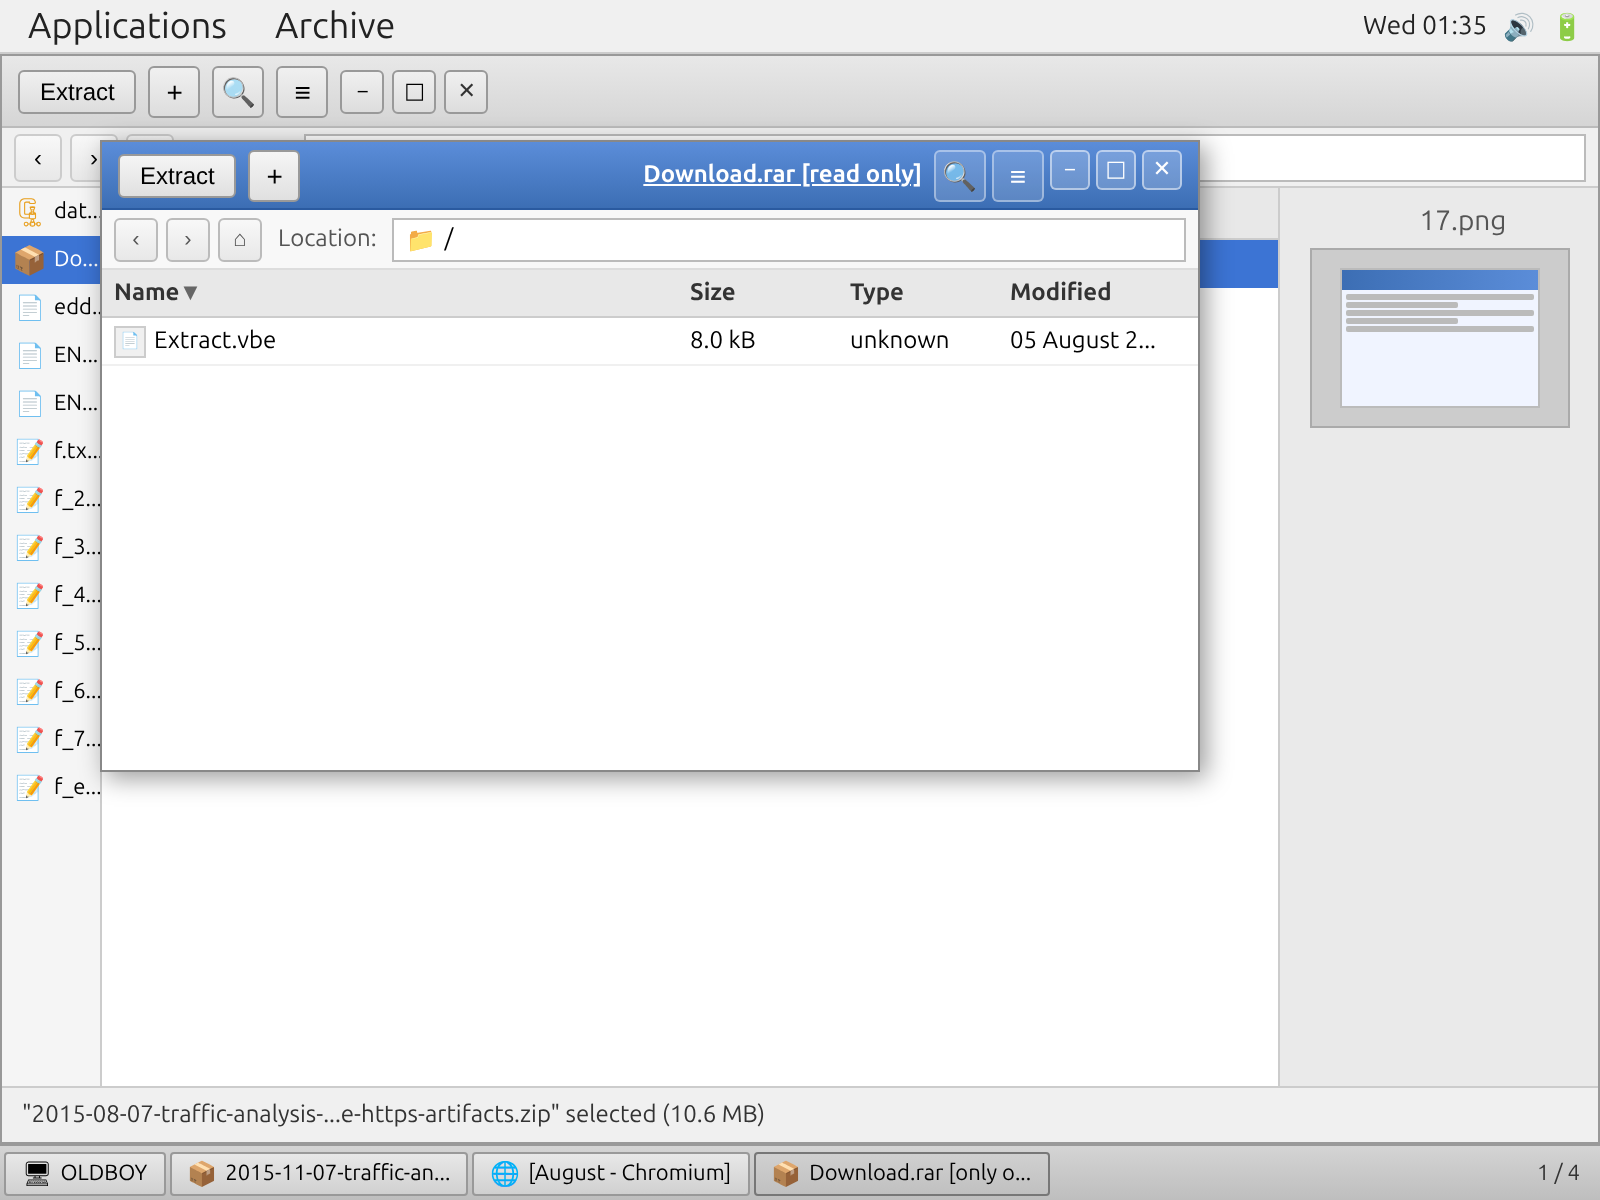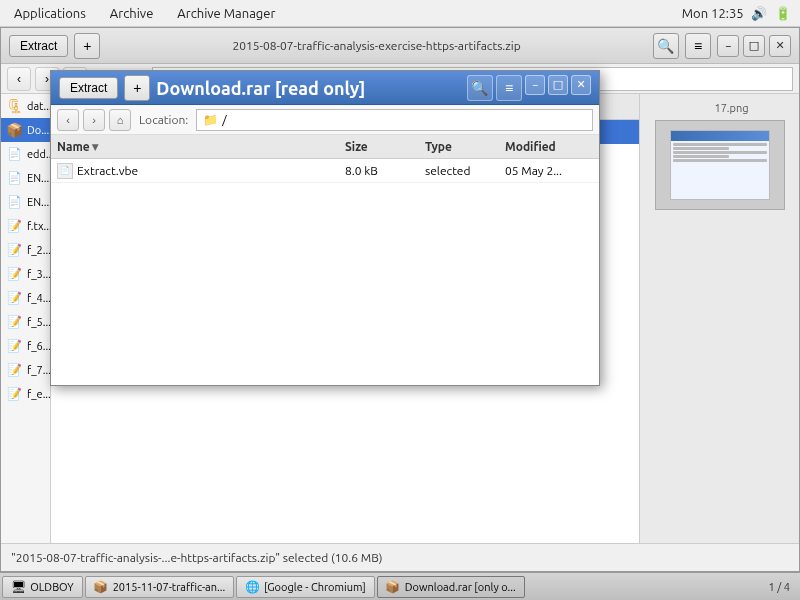--- a/index.html
+++ b/index.html
@@ -24,21 +24,21 @@
       border-bottom: 1px solid #ccc;
       position: fixed;
       top: 0;
       left: 0;
       right: 0;
       z-index: 100;
     }
     .menu-item {
       cursor: pointer;
       padding: 2px 6px;
-      font-size: 13px;
+      font-size: 18px;
       color: #222;
     }
 
     
     .system-tray {
       margin-left: auto;
       display: flex;
       align-items: center;
       gap: 8px;
       font-size: 13px;
@@ -263,24 +263,25 @@
       background: linear-gradient(to bottom, #5b8dd9, #3c6eb4);
       height: 34px;
       display: flex;
       align-items: center;
       padding: 0 8px;
       gap: 6px;
       border-bottom: 1px solid #2a5aa0;
     }
     .rar-title {
       flex: 1;
-      text-align: left;
-      font-size: 18px;
+      text-align: right;
+      font-size: 12px;
       color: white;
       font-weight: bold;
+      text-decoration: underline;
     }
     .rar-controls {
       display: flex;
       gap: 3px;
     }
     .rar-ctrl {
       width: 20px;
       height: 20px;
       border: 1px solid rgba(255,255,255,0.5);
       background: rgba(255,255,255,0.2);
@@ -498,34 +499,32 @@
       border-radius: 1px;
     }
     .mini-line.short { width: 60%; }
   </style>
 </head>
 <body>
 
 <div class="menu-bar">
   <span class="menu-item">Applications</span>
   <span class="menu-item">Archive</span>
-  <span class="menu-item">Archive Manager</span>
   <div class="system-tray">
-    <span>Mon 12:35</span>
+    <span>Wed 01:35</span>
     <span>🔊</span>
     <span>🔋</span>
   </div>
 </div>
 
 <div class="main-window">
 
   <div class="main-titlebar">
     <button class="titlebar-btn">Extract</button>
     <button class="titlebar-btn-icon">+</button>
-    <span class="main-title">2015-08-07-traffic-analysis-exercise-https-artifacts.zip</span>
     <button class="titlebar-btn-icon">🔍</button>
     <button class="titlebar-btn-icon">≡</button>
     <div class="window-controls">
       <div class="wctrl">−</div>
       <div class="wctrl">□</div>
       <div class="wctrl close">✕</div>
     </div>
   </div>
 
   <div class="main-nav-bar">
@@ -618,21 +617,21 @@
           <span style="font-size:12px;">📦</span>
           <span>Download.rar</span>
         </div>
         <div style="padding:0 6px;font-size:12px;"></div>
         <div style="padding:0 6px;font-size:12px;"></div>
         <div style="padding:0 6px;font-size:12px;"></div>
       </div>
     </div>
 
     <div class="preview-panel">
-      <span style="font-size:11px;color:#555;margin-left:24px;">17.png</span>
+      <span style="font-size:14px;color:#555;margin-left:24px;">17.png</span>
       <div class="preview-image">
         <div class="mini-preview">
           <div class="mini-preview-header"></div>
           <div class="mini-preview-body">
             <div class="mini-line"></div>
             <div class="mini-line short"></div>
             <div class="mini-line"></div>
             <div class="mini-line short"></div>
             <div class="mini-line"></div>
           </div>
@@ -688,37 +687,37 @@
           <span>Modified</span>
         </div>
     </div>
 
     <div class="rar-file-row">
       <div class="rar-file-cell">
         <div class="vbe-icon">📄</div>
         <span>Extract.vbe</span>
       </div>
       <div class="rar-file-cell">8.0 kB</div>
-      <div class="rar-file-cell">selected</div>
-      <div class="rar-file-cell">05 May 2...</div>
+      <div class="rar-file-cell">unknown</div>
+      <div class="rar-file-cell">05 August 2...</div>
     </div>
   </div>
 </div>
 
 <div class="taskbar">
   <div class="taskbar-item">
     <span class="taskbar-icon">🖥</span>
     <span>OLDBOY</span>
   </div>
   <div class="taskbar-item">
     <span class="taskbar-icon">📦</span>
     <span>2015-11-07-traffic-an...</span>
   </div>
   <div class="taskbar-item">
     <span class="taskbar-icon">🌐</span>
-    <span>[Google - Chromium]</span>
+    <span>[August - Chromium]</span>
   </div>
   <div class="taskbar-item active">
     <span class="taskbar-icon">📦</span>
     <span>Download.rar [only o...</span>
   </div>
   <div class="taskbar-page">1 / 4</div>
 </div>
 
 </body></html>

